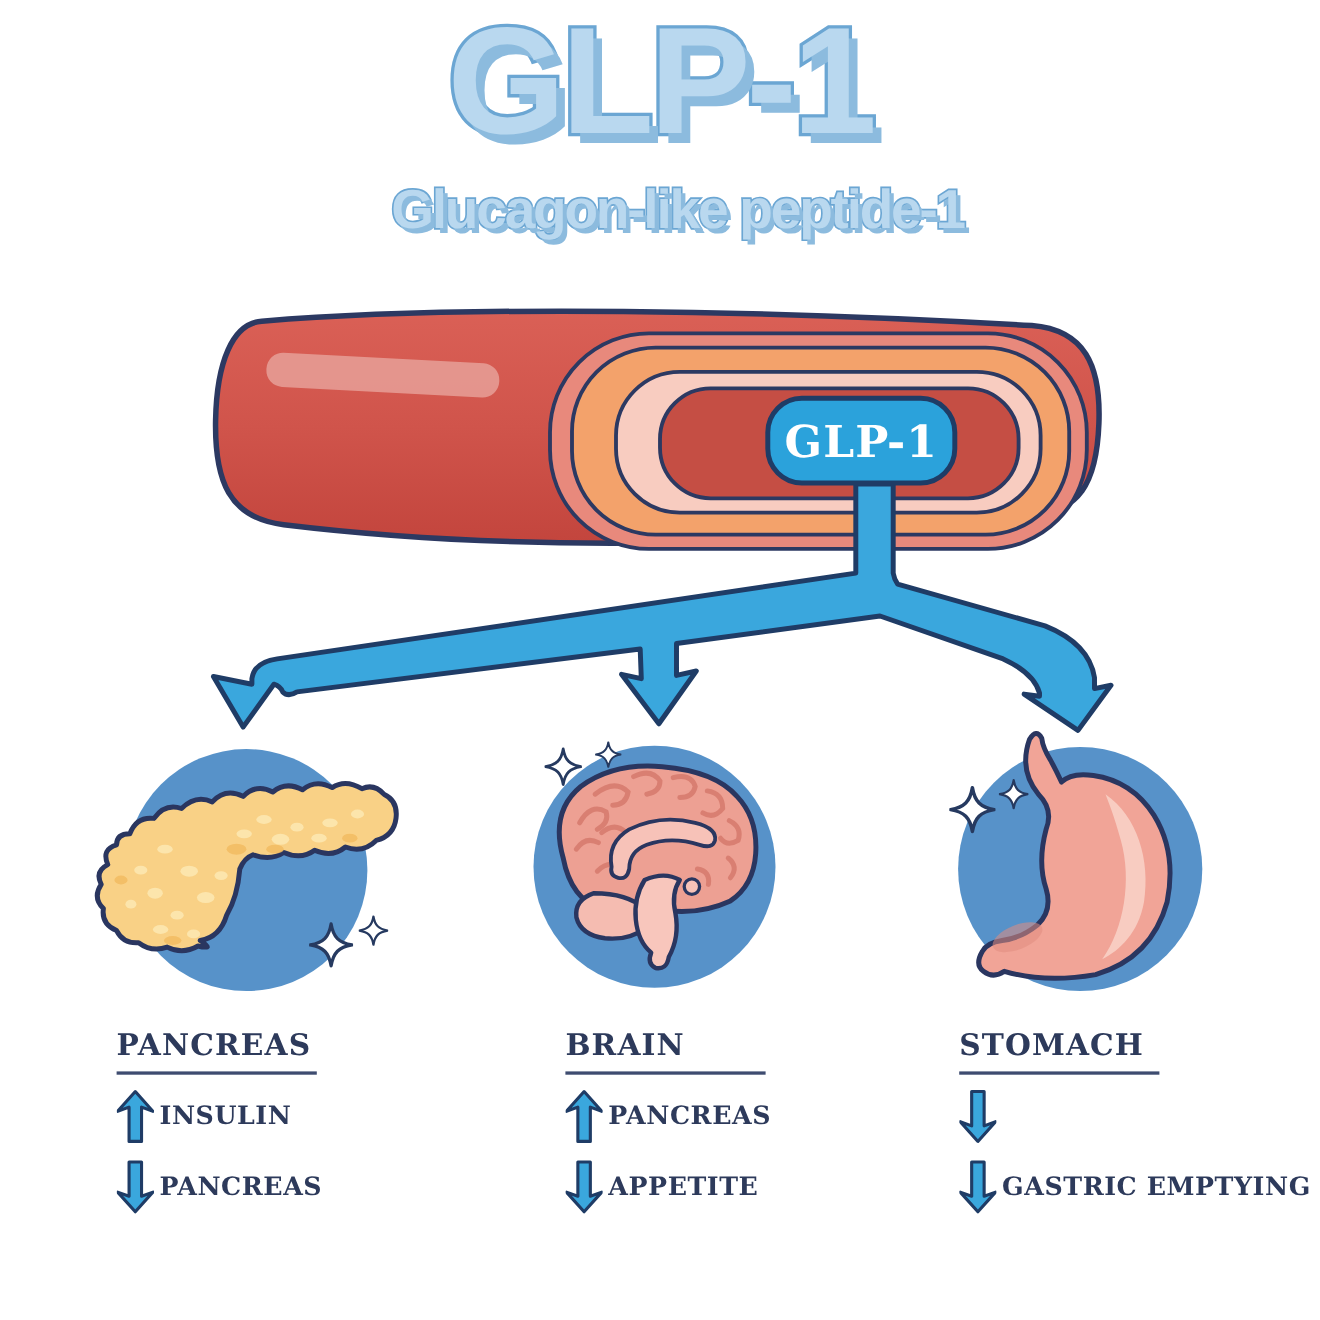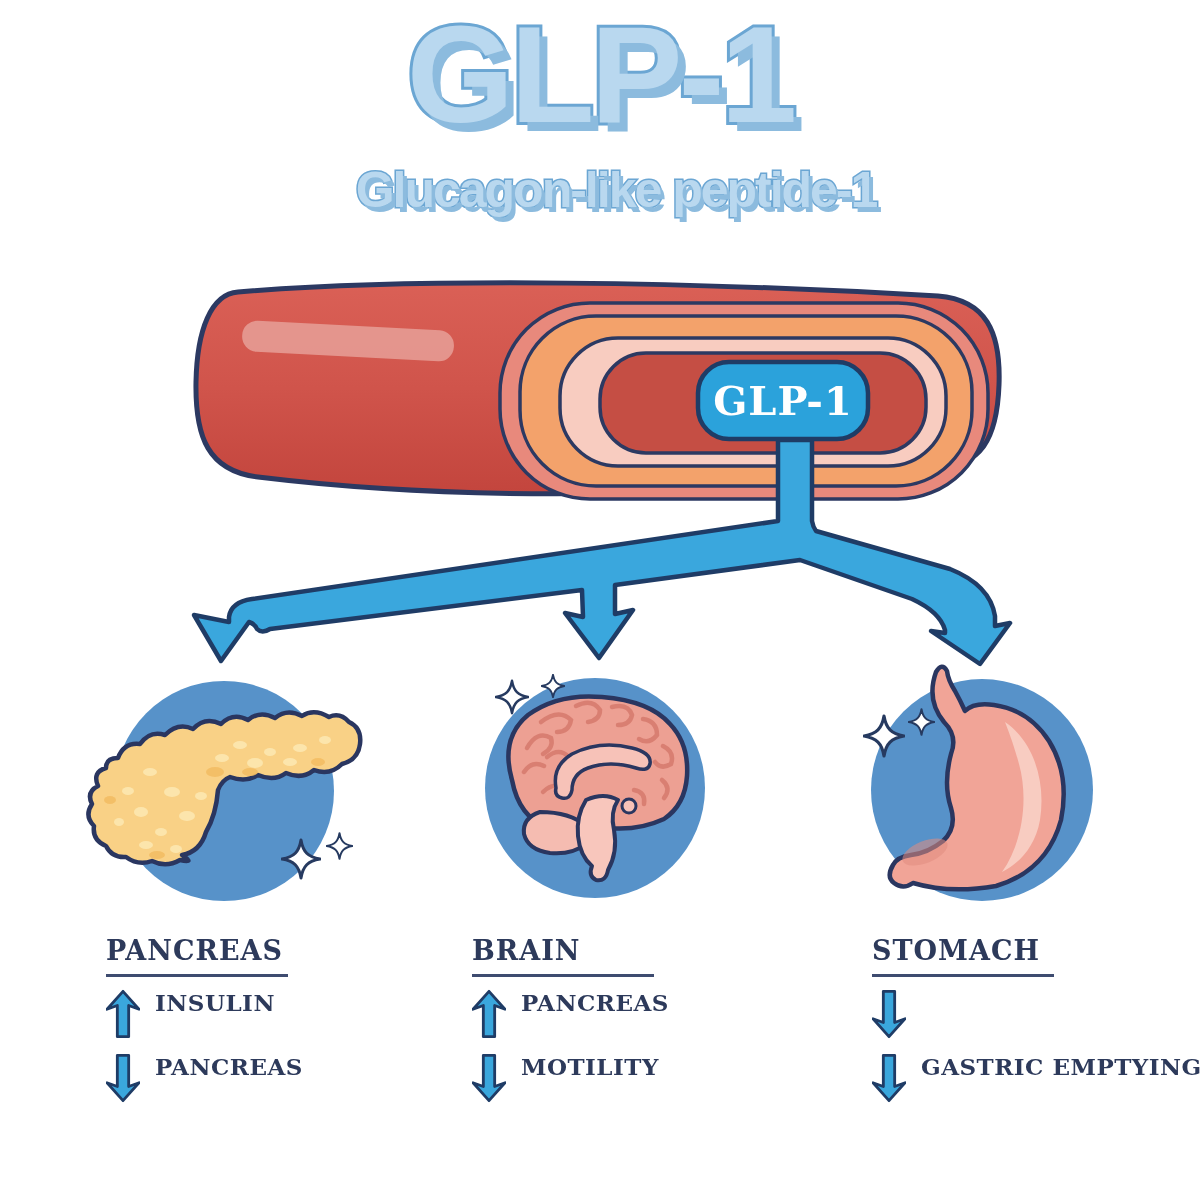--- a/index.html
+++ b/index.html
@@ -33,21 +33,21 @@
   svg.illustration{position:absolute;left:0;top:0;}
 
   
   .section{position:absolute;top:936px;width:330px;}
   .section .heading{
     font-family:"DejaVu Serif","Liberation Serif",serif;font-weight:bold;
     font-size:27px;color:#2d3a5b;letter-spacing:1px;line-height:1.1;
   }
   .section .rule{width:182px;height:3px;background:#3e4c70;margin-top:8px;}
   .section .item{
-    display:flex;gap:15px;height:52px;margin-top:12px;
+    display:flex;align-items:center;gap:5px;height:52px;margin-top:12px;
   }
   .section .item .item-label{
     font-family:"DejaVu Serif","Liberation Serif",serif;font-weight:bold;
     font-size:23px;color:#2d3a5b;letter-spacing:0.5px;white-space:nowrap;
   }
   .mini-arrow{flex:0 0 auto;}
 </style>
 </head>
 <body>
 
@@ -196,34 +196,34 @@
       <span class="item-label">INSULIN</span>
     </div>
     <div class="item">
       <svg class="mini-arrow" width="34" height="50" viewBox="0 0 36 52">
         <use href="#arrow-down"></use>
       </svg>
       <span class="item-label">PANCREAS</span>
     </div>
   </div>
 
-  <div class="section" style="left:472px">
+  <div class="section" style="left:514px">
     <div class="heading">BRAIN</div>
     <div class="rule"></div>
     <div class="item">
       <svg class="mini-arrow" width="34" height="50" viewBox="0 0 36 52">
         <use href="#arrow-up"></use>
       </svg>
       <span class="item-label">PANCREAS</span>
     </div>
     <div class="item">
       <svg class="mini-arrow" width="34" height="50" viewBox="0 0 36 52">
         <use href="#arrow-down"></use>
       </svg>
-      <span class="item-label">MOTILITY</span>
+      <span class="item-label">APPETITE</span>
     </div>
   </div>
 
   <div class="section" style="left:872px">
     <div class="heading">STOMACH</div>
     <div class="rule"></div>
     <div class="item">
       <svg class="mini-arrow" width="34" height="50" viewBox="0 0 36 52">
         <use href="#arrow-down"></use>
       </svg>

